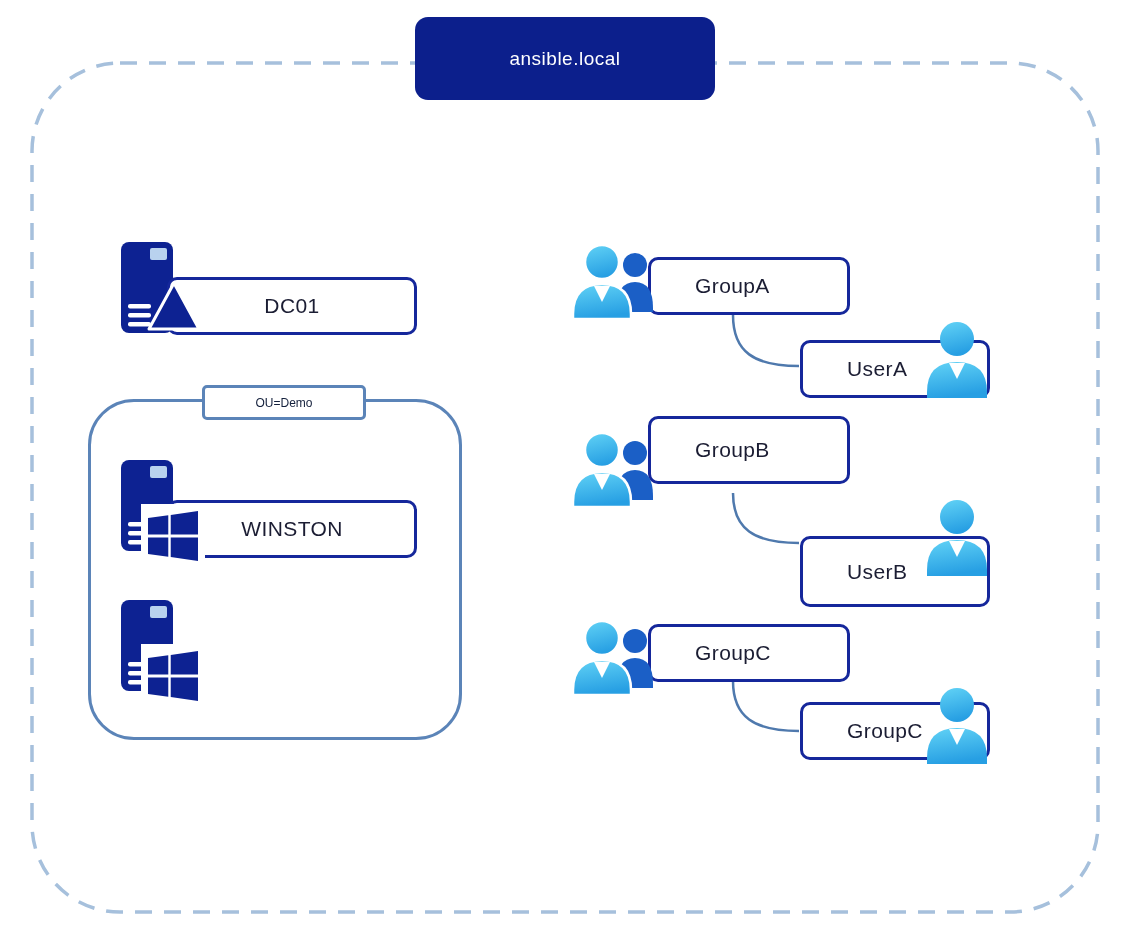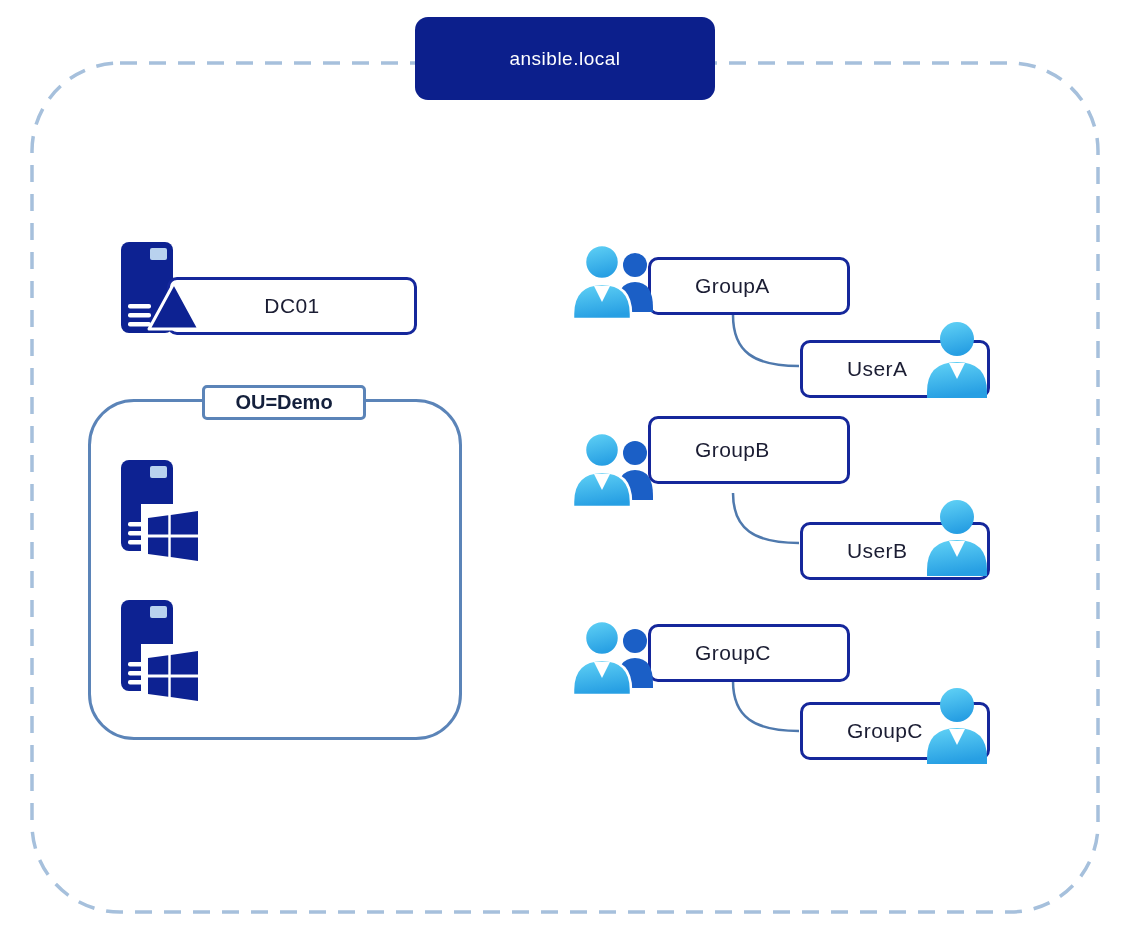--- a/index.html
+++ b/index.html
@@ -18,21 +18,21 @@
                border-radius:10px; display:flex; align-items:center;
                font-size:21px; letter-spacing:.4px; color:#1b1d33; z-index:3; }
   .label-box.center { justify-content:center;margin-top:20px; }
   .label-box.lead { padding-left:44px; }
 
   .ou-box { position:absolute; left:88px; top:399px; width:374px; height:341px;
             border:3px solid #5b84b8; border-radius:46px; background:#ffffff; z-index:2; }
   .ou-label { position:absolute; left:202px; top:385px; width:164px; height:35px;
               background:#ffffff; border:3px solid #5b84b8; border-radius:5px;
               display:flex; align-items:center; justify-content:center;
-              font-size:20px; color:#14203c; z-index:3;font-weight:bold; }
+              font-size:12px; color:#14203c; z-index:3; }
 
   .icon { position:absolute; z-index:4; }
   .icon.behind { z-index:2; }
 
   .win-badge { position:absolute; width:64px; height:64px; background:#ffffff;
                display:flex; align-items:center; justify-content:center; z-index:4; }
 
   .defs-svg { position:absolute; width:0; height:0; }
 </style>
 </head>
@@ -79,20 +79,23 @@
     <span>OU=Demo</span>
   </div>
 
   <svg class="icon behind" style="left:119px;top:458px;z-index:2" width="56" height="95" viewBox="0 0 56 95">
     <rect x="2" y="2" width="52" height="91" rx="8" fill="#0d2292"></rect>
     <rect x="31" y="8" width="17" height="12" rx="2" fill="#b9d2ee"></rect>
     <rect x="9" y="64" width="23" height="4.5" rx="2" fill="#ffffff"></rect>
     <rect x="9" y="73" width="23" height="4.5" rx="2" fill="#ffffff"></rect>
     <rect x="9" y="82" width="23" height="4.5" rx="2" fill="#ffffff"></rect>
   </svg>
+  <div class="label-box center" style="left:167px;top:480px;width:250px;height:58px">
+    <span>WINSTON</span>
+  </div>
   <div class="win-badge" style="left:141px;top:504px">
     <svg width="50" height="50" viewBox="0 0 88 88">
       <path fill="#0d2292" d="M0 12.4 L35.7 7.5 L35.7 41.2 L0 41.2 Z M40 6.9 L88 0 L88 41.2 L40 41.2 Z M0 46.8 L35.7 46.8 L35.7 80.4 L0 75.6 Z M40 46.8 L88 46.8 L88 88 L40 81.1 Z"></path>
     </svg>
   </div>
 
   <svg class="icon behind" style="left:119px;top:598px;z-index:2" width="56" height="95" viewBox="0 0 56 95">
     <rect x="2" y="2" width="52" height="91" rx="8" fill="#0d2292"></rect>
     <rect x="31" y="8" width="17" height="12" rx="2" fill="#b9d2ee"></rect>
     <rect x="9" y="64" width="23" height="4.5" rx="2" fill="#ffffff"></rect>
@@ -127,21 +130,21 @@
   <svg class="icon" style="left:570px;top:430px" width="96" height="80" viewBox="0 0 96 80">
     <circle cx="65" cy="23" r="12" fill="#1b5fc6"></circle>
     <path d="M47 66 Q47 40 65 40 Q83 40 83 66 L83 70 L47 70 Z" fill="#1b5fc6"></path>
     <circle cx="32" cy="20" r="17" fill="url(#pg)" stroke="#ffffff" stroke-width="2.5"></circle>
     <path d="M3 72 Q3 42 32 42 Q61 42 61 72 L61 77 L3 77 Z" fill="url(#pg)" stroke="#ffffff" stroke-width="2.5"></path>
     <path d="M24 44 L40 44 L32 60 Z" fill="#ffffff"></path>
   </svg>
   <div class="label-box lead" style="left:648px;top:416px;width:202px;height:68px">
     <span>GroupB</span>
   </div>
-  <div class="label-box lead" style="left:800px;top:522px;width:190px;height:58px">
+  <div class="label-box lead" style="left:800px;top:536px;width:190px;height:71px">
     <span>UserB</span>
   </div>
   <svg class="icon" style="left:924px;top:498px" width="66" height="82" viewBox="0 0 66 82">
     <circle cx="33" cy="19" r="17" fill="url(#pg)"></circle>
     <path d="M3 72 Q3 42 33 42 Q63 42 63 72 L63 78 L3 78 Z" fill="url(#pg)"></path>
     <path d="M25 43 L41 43 L33 59 Z" fill="#ffffff"></path>
   </svg>
 
   <svg class="icon" style="left:570px;top:618px" width="96" height="80" viewBox="0 0 96 80">
     <circle cx="65" cy="23" r="12" fill="#1b5fc6"></circle>

